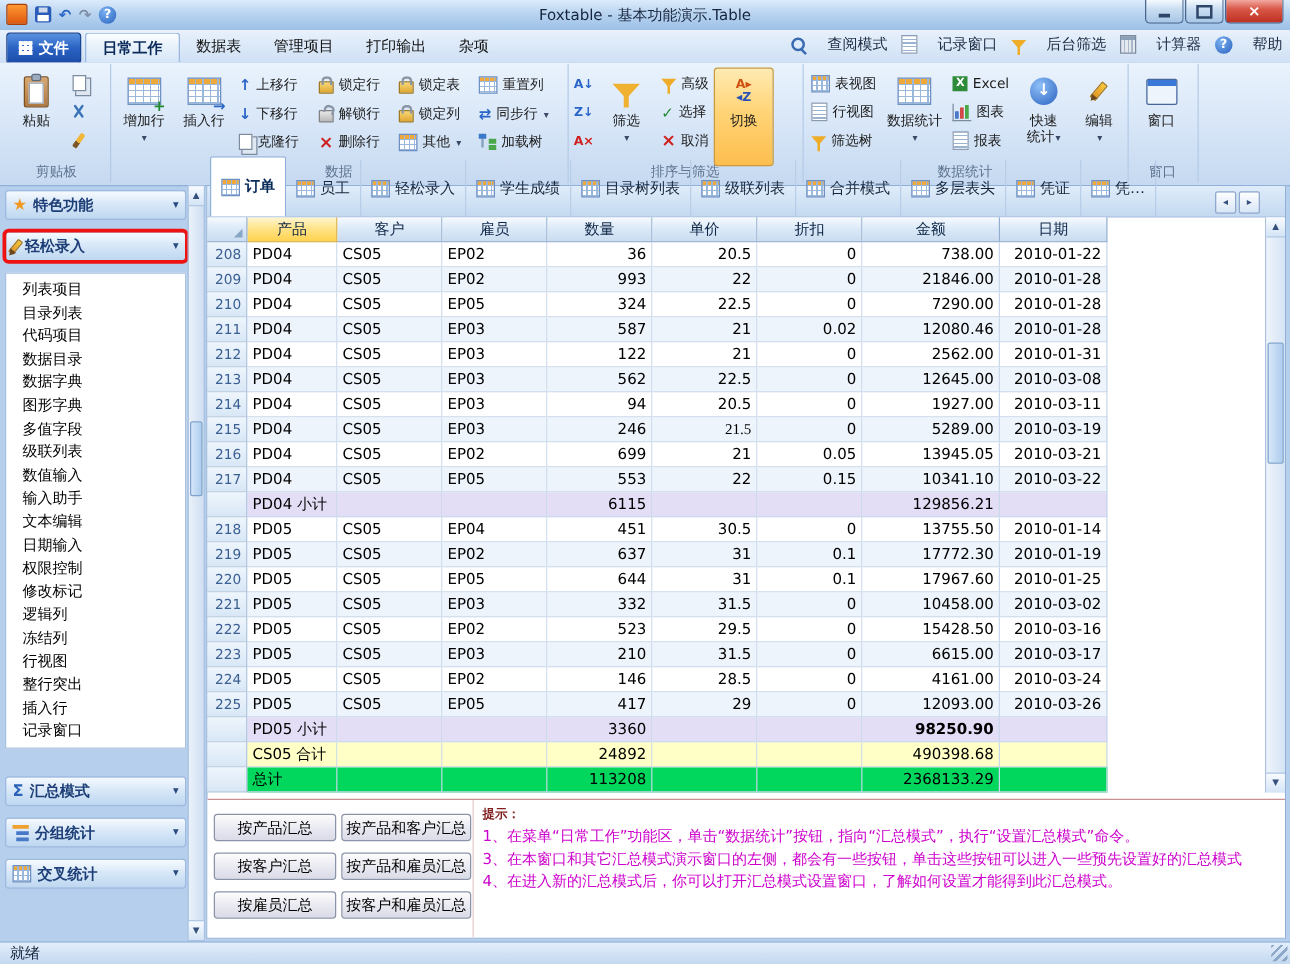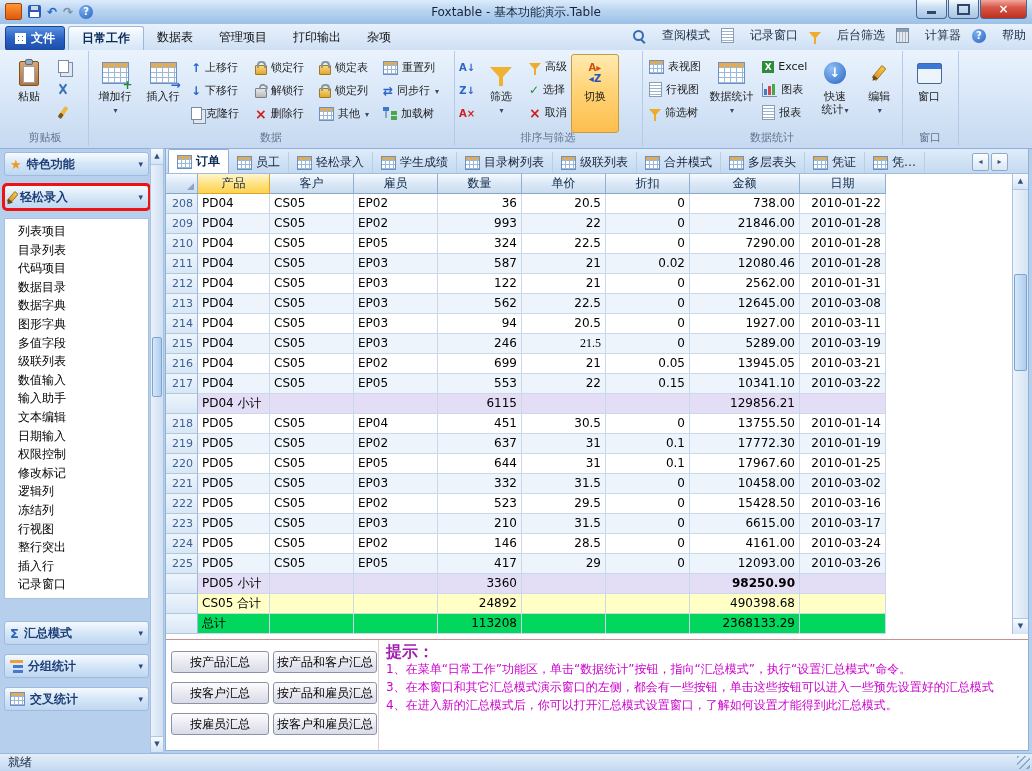--- a/index.html
+++ b/index.html
@@ -138,21 +138,21 @@
   .sarr{height:15px;text-align:center;font-size:7px;color:#35507a;line-height:15px;
     background:linear-gradient(#f8fbff,#d4e4f6);border-bottom:1px solid #b0c8e4}
   .sarr.bottom{position:absolute;bottom:0;left:0;right:0;border-top:1px solid #b0c8e4;border-bottom:none}
   .arr-up::after{content:'▲'}.arr-down::after{content:'▼'}.arr-left::after{content:'◂'}.arr-right::after{content:'▸'}
   .sthumb{position:absolute;left:1px;right:1px;top:188px;height:58px;background:linear-gradient(90deg,#d6e7f9,#aecdee);
     border:1px solid #7fa3cc;border-radius:2px}
   
   #main{position:absolute;left:165px;top:0;right:3px;bottom:2px;background:#fff;border:1px solid #8fb0d8;box-sizing:border-box}
   #dtabbar{position:absolute;left:0;right:0;top:0;height:25px;background:linear-gradient(#dfecfa,#c4d9f0);
     border-bottom:1px solid #a0bcde;display:flex;align-items:flex-end;padding-left:2px;box-sizing:border-box}
-  .dtab{display:flex;align-items:center;gap:4px;height:21px;padding:0 8px;font-size:12px;color:#15253c;border-right:1px solid #b8cde8;white-space:nowrap}
+  .dtab{display:flex;align-items:center;gap:4px;height:21px;padding:12px 8px;font-size:12px;color:#15253c;border-right:1px solid #b8cde8;white-space:nowrap}
   .dtab.active{background:#fff;border:1px solid #8fb0d8;border-bottom:none;border-radius:2px 2px 0 0;font-weight:bold;color:#082a58;height:23px}
   .tabnav{position:absolute;right:20px;top:4px;display:flex;gap:2px}
   .tabnav-btn{width:15px;height:16px;border:1px solid #8fa8cc;border-radius:2px;background:linear-gradient(#fdfeff,#d8e6f6);
     font-size:8px;color:#35507a;text-align:center;line-height:15px}
   #grid-header{position:absolute;left:0;top:25px;display:flex}
   .th{height:20px;box-sizing:border-box;border-right:1px solid #93afd0;border-bottom:1px solid #88a6ca;
     background:linear-gradient(#f6fafe,#dceaf8 45%,#cadcf0);font-size:12px;text-align:center;line-height:19px;color:#0e2646}
   .th.sel{background:linear-gradient(#fff6d0,#ffe48a 45%,#ffd24e);border-color:#d8a830}
   .th.corner{width:32px;position:relative}
   .th.corner::after{content:'';position:absolute;right:3px;bottom:3px;border-left:7px solid transparent;border-bottom:7px solid #8aa6c6}
@@ -170,21 +170,21 @@
   #vscroll{position:absolute;right:0;top:25px;width:16px;height:460px;
     background:linear-gradient(90deg,#eef4fb,#d6e4f4);border-left:1px solid #aac2e0;box-sizing:border-box}
   .vthumb{position:absolute;left:1px;right:1px;top:100px;height:95px;background:linear-gradient(90deg,#d6e7f9,#aecdee);
     border:1px solid #7fa3cc;border-radius:2px}
   #bottom{position:absolute;left:0;right:0;top:490px;bottom:0;border-top:1px solid #c89090;background:#fff;display:flex}
   #sumbtns{width:212px;padding:11px 0 0 5px;display:grid;grid-template-columns:98px 104px;grid-auto-rows:22px;
     column-gap:4px;row-gap:9px;align-content:start;box-sizing:border-box}
   .sumbtn{font-size:12px;font-family:inherit;background:linear-gradient(#fdfdfd,#eaeaf2 50%,#d9dbe7);
     border:1px solid #8a94a8;border-radius:3px;padding:0;line-height:20px;color:#000;height:22px}
   #tips{flex:1;padding:3px 7px;overflow:hidden;border-left:1px solid #e6cccc}
-  .tips-title{font-size:16px;font-weight:bold;color:#a21caf;line-height:17px}
+  .tips-title{font-size:10px;font-weight:bold;color:#7f1d1d;line-height:17px}
   .tip-line{font-size:12px;color:#cc00cc;line-height:18px;white-space:nowrap}
   
   #statusbar{position:absolute;left:0;right:0;bottom:0;height:18px;background:linear-gradient(#e4eefb,#c2d8f0);
     border-top:1px solid #9ab8dc;font-size:12px;color:#14243c;display:flex;align-items:center;padding:0 8px;box-sizing:border-box}
   .grip{position:absolute;right:2px;bottom:2px;width:13px;height:13px;
     background:repeating-linear-gradient(135deg,#8ca8c8 0 2px,transparent 2px 5px)}
 </style>
 </head>
 <body>
 

